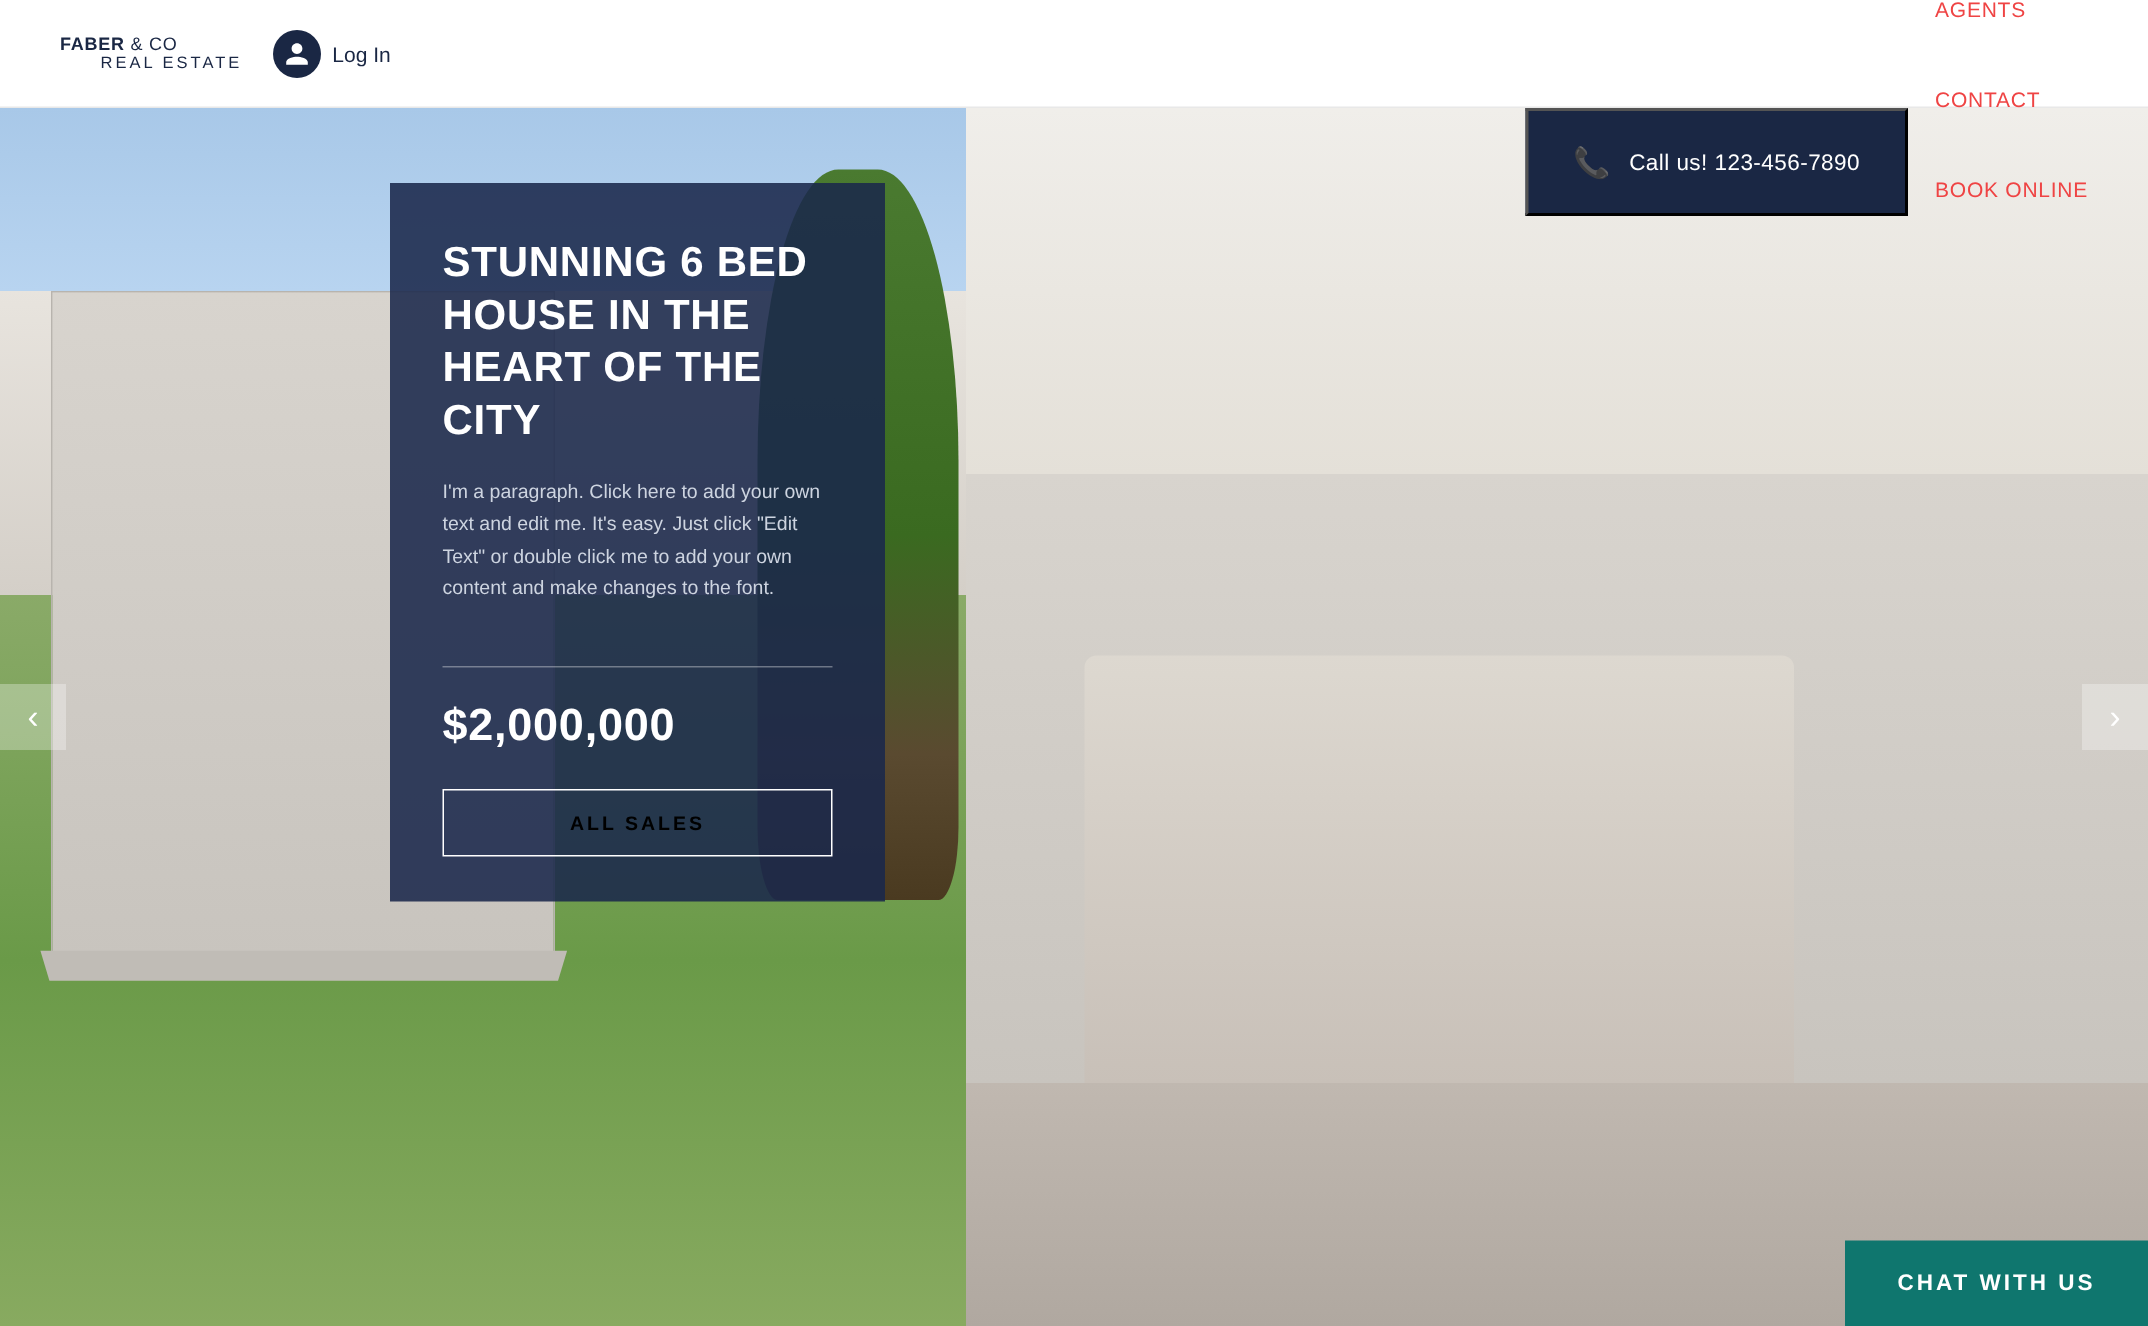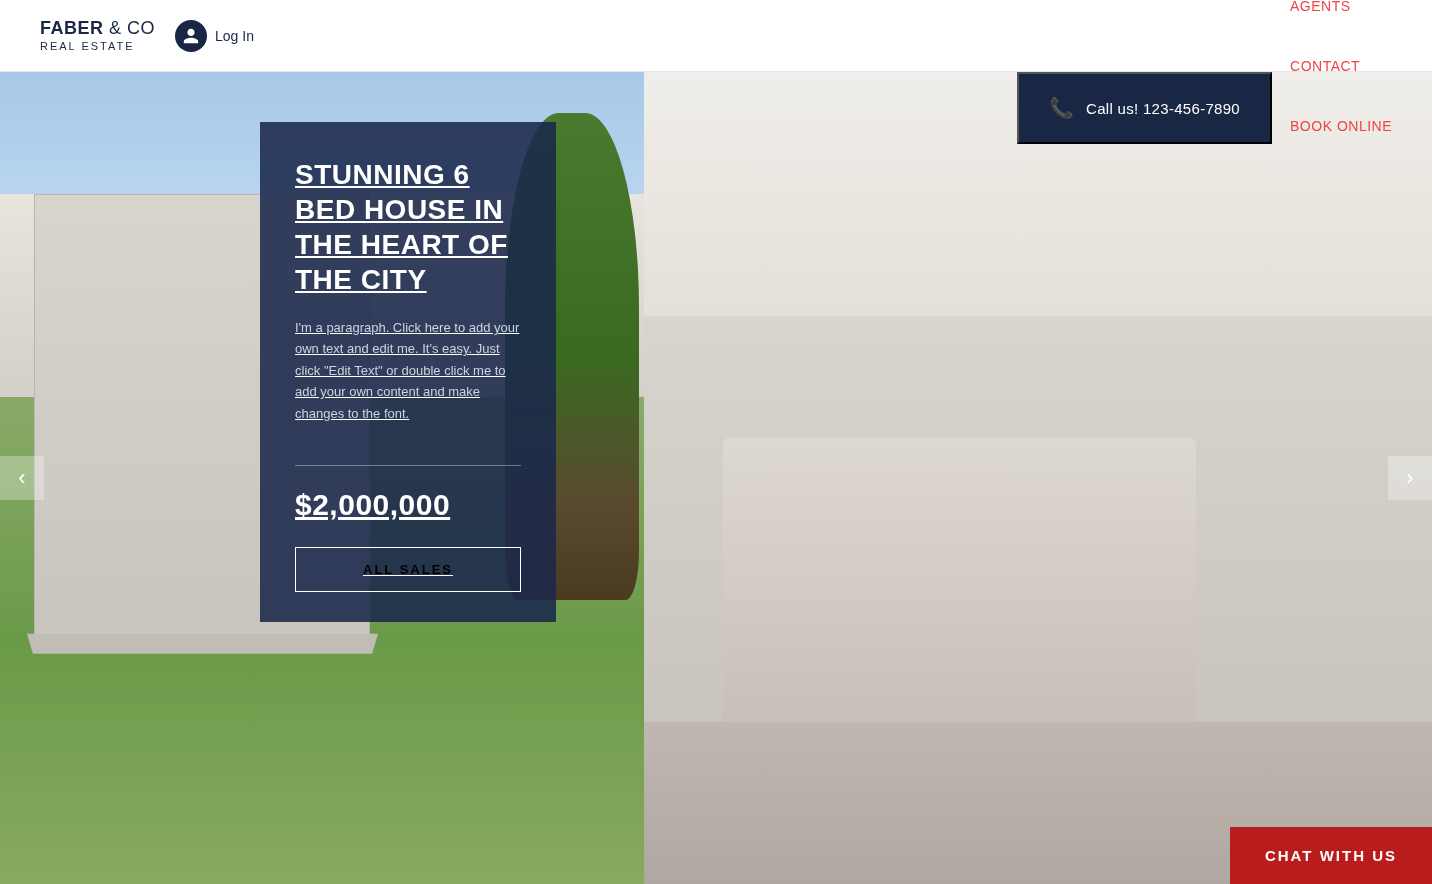--- a/index.html
+++ b/index.html
@@ -19,34 +19,34 @@
     }
     .header-left {
       display: flex;
       align-items: center;
       gap: 20px;
     }
     .logo {
       line-height: 1.2;
     }
     .logo-top {
-      font-size: 18px;
+      font-size: 12px;
       font-weight: 700;
       color: #1a2744;
       letter-spacing: 0.5px;
-      text-align: right;
     }
     .logo-top span {
       font-weight: 300;
     }
     .logo-bottom {
       font-size: 11px;
       color: #1a2744;
       letter-spacing: 2px;
       font-weight: 400;
+      margin-left: 27px;
     }
     .login-btn {
       display: flex;
       align-items: center;
       gap: 8px;
       color: #1a2744;
       font-size: 14px;
       cursor: pointer;
       background: none;
       border: none;
@@ -188,26 +188,25 @@
       font-weight: 300;
     }
     .carousel-arrow-left { left: 0; }
     .carousel-arrow-right { right: 0; }
 
     
     .property-card {
       position: absolute;
       left: 260px;
       top: 50px;
-      width: 296px;
+      width: 330px;
       background: rgba(26, 40, 75, 0.88);
       color: white;
       padding: 35px 35px 30px;
       z-index: 5;
-      text-decoration: underline;
     }
     .property-title {
       font-size: 28px;
       font-weight: 700;
       line-height: 1.25;
       text-transform: uppercase;
       margin-bottom: 20px;
       letter-spacing: 0.5px;
     }
     .property-desc {
@@ -242,21 +241,21 @@
       cursor: pointer;
       text-align: center;
       text-transform: uppercase;
     }
 
     
     .chat-button {
       position: fixed;
       bottom: 0;
       right: 0;
-      background: #b91c1c;
+      background: #0f766e;
       color: white;
       padding: 20px 35px;
       font-size: 15px;
       font-weight: 700;
       letter-spacing: 2px;
       cursor: pointer;
       z-index: 100;
       border: none;
       text-transform: uppercase;
       min-width: 200px;

